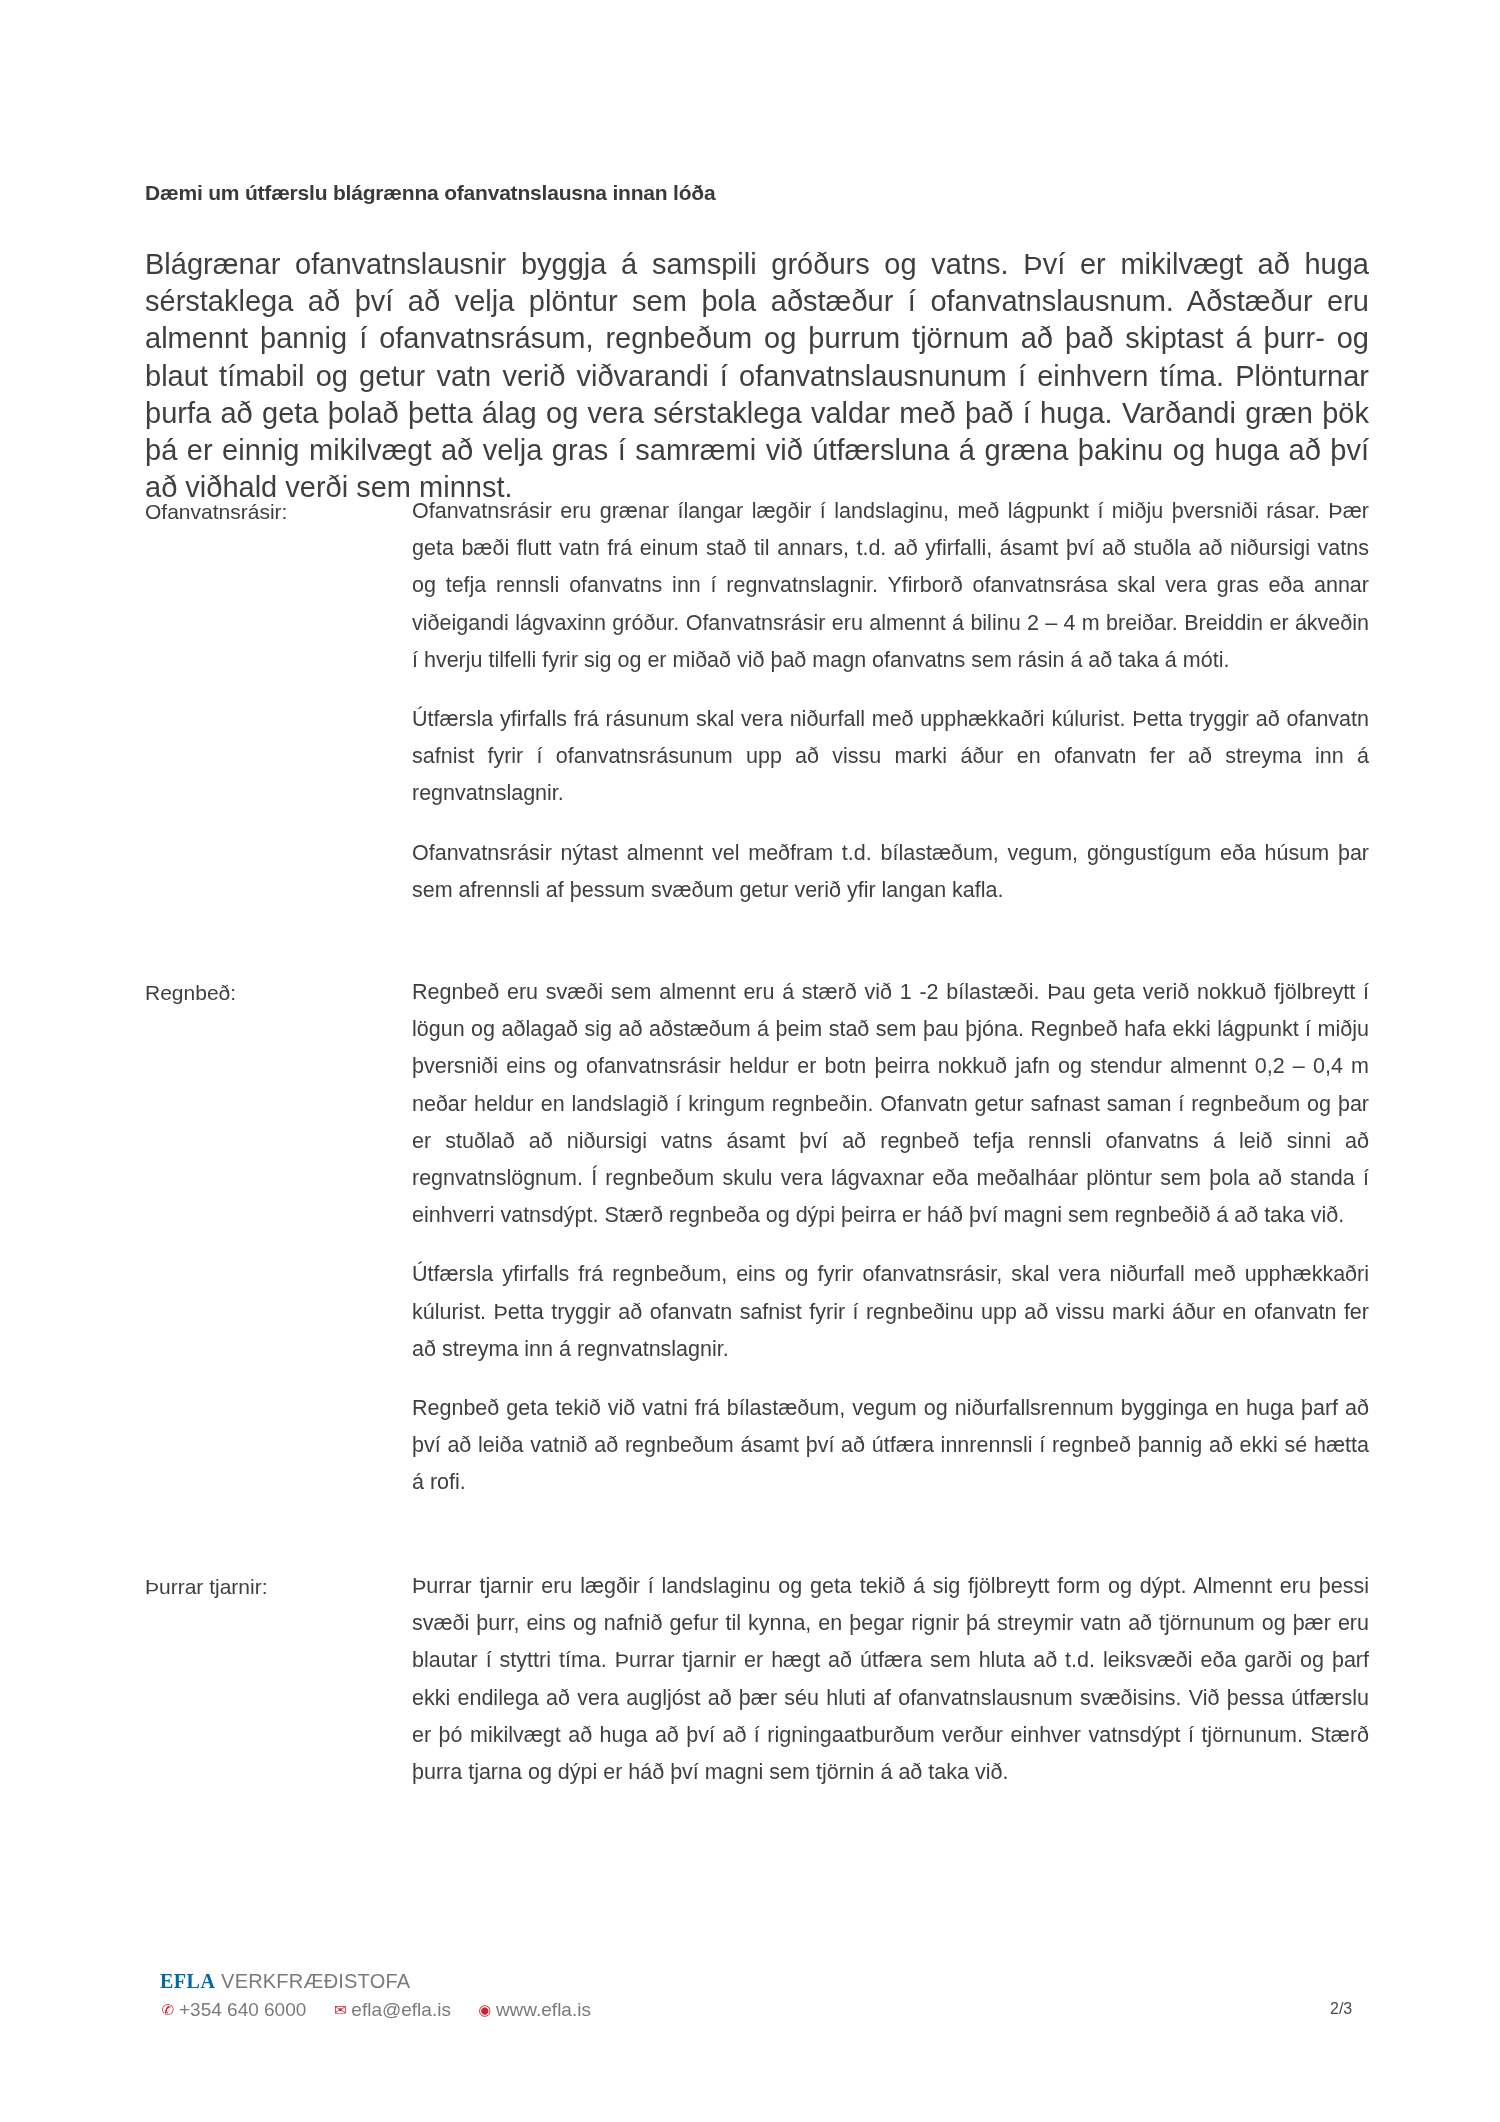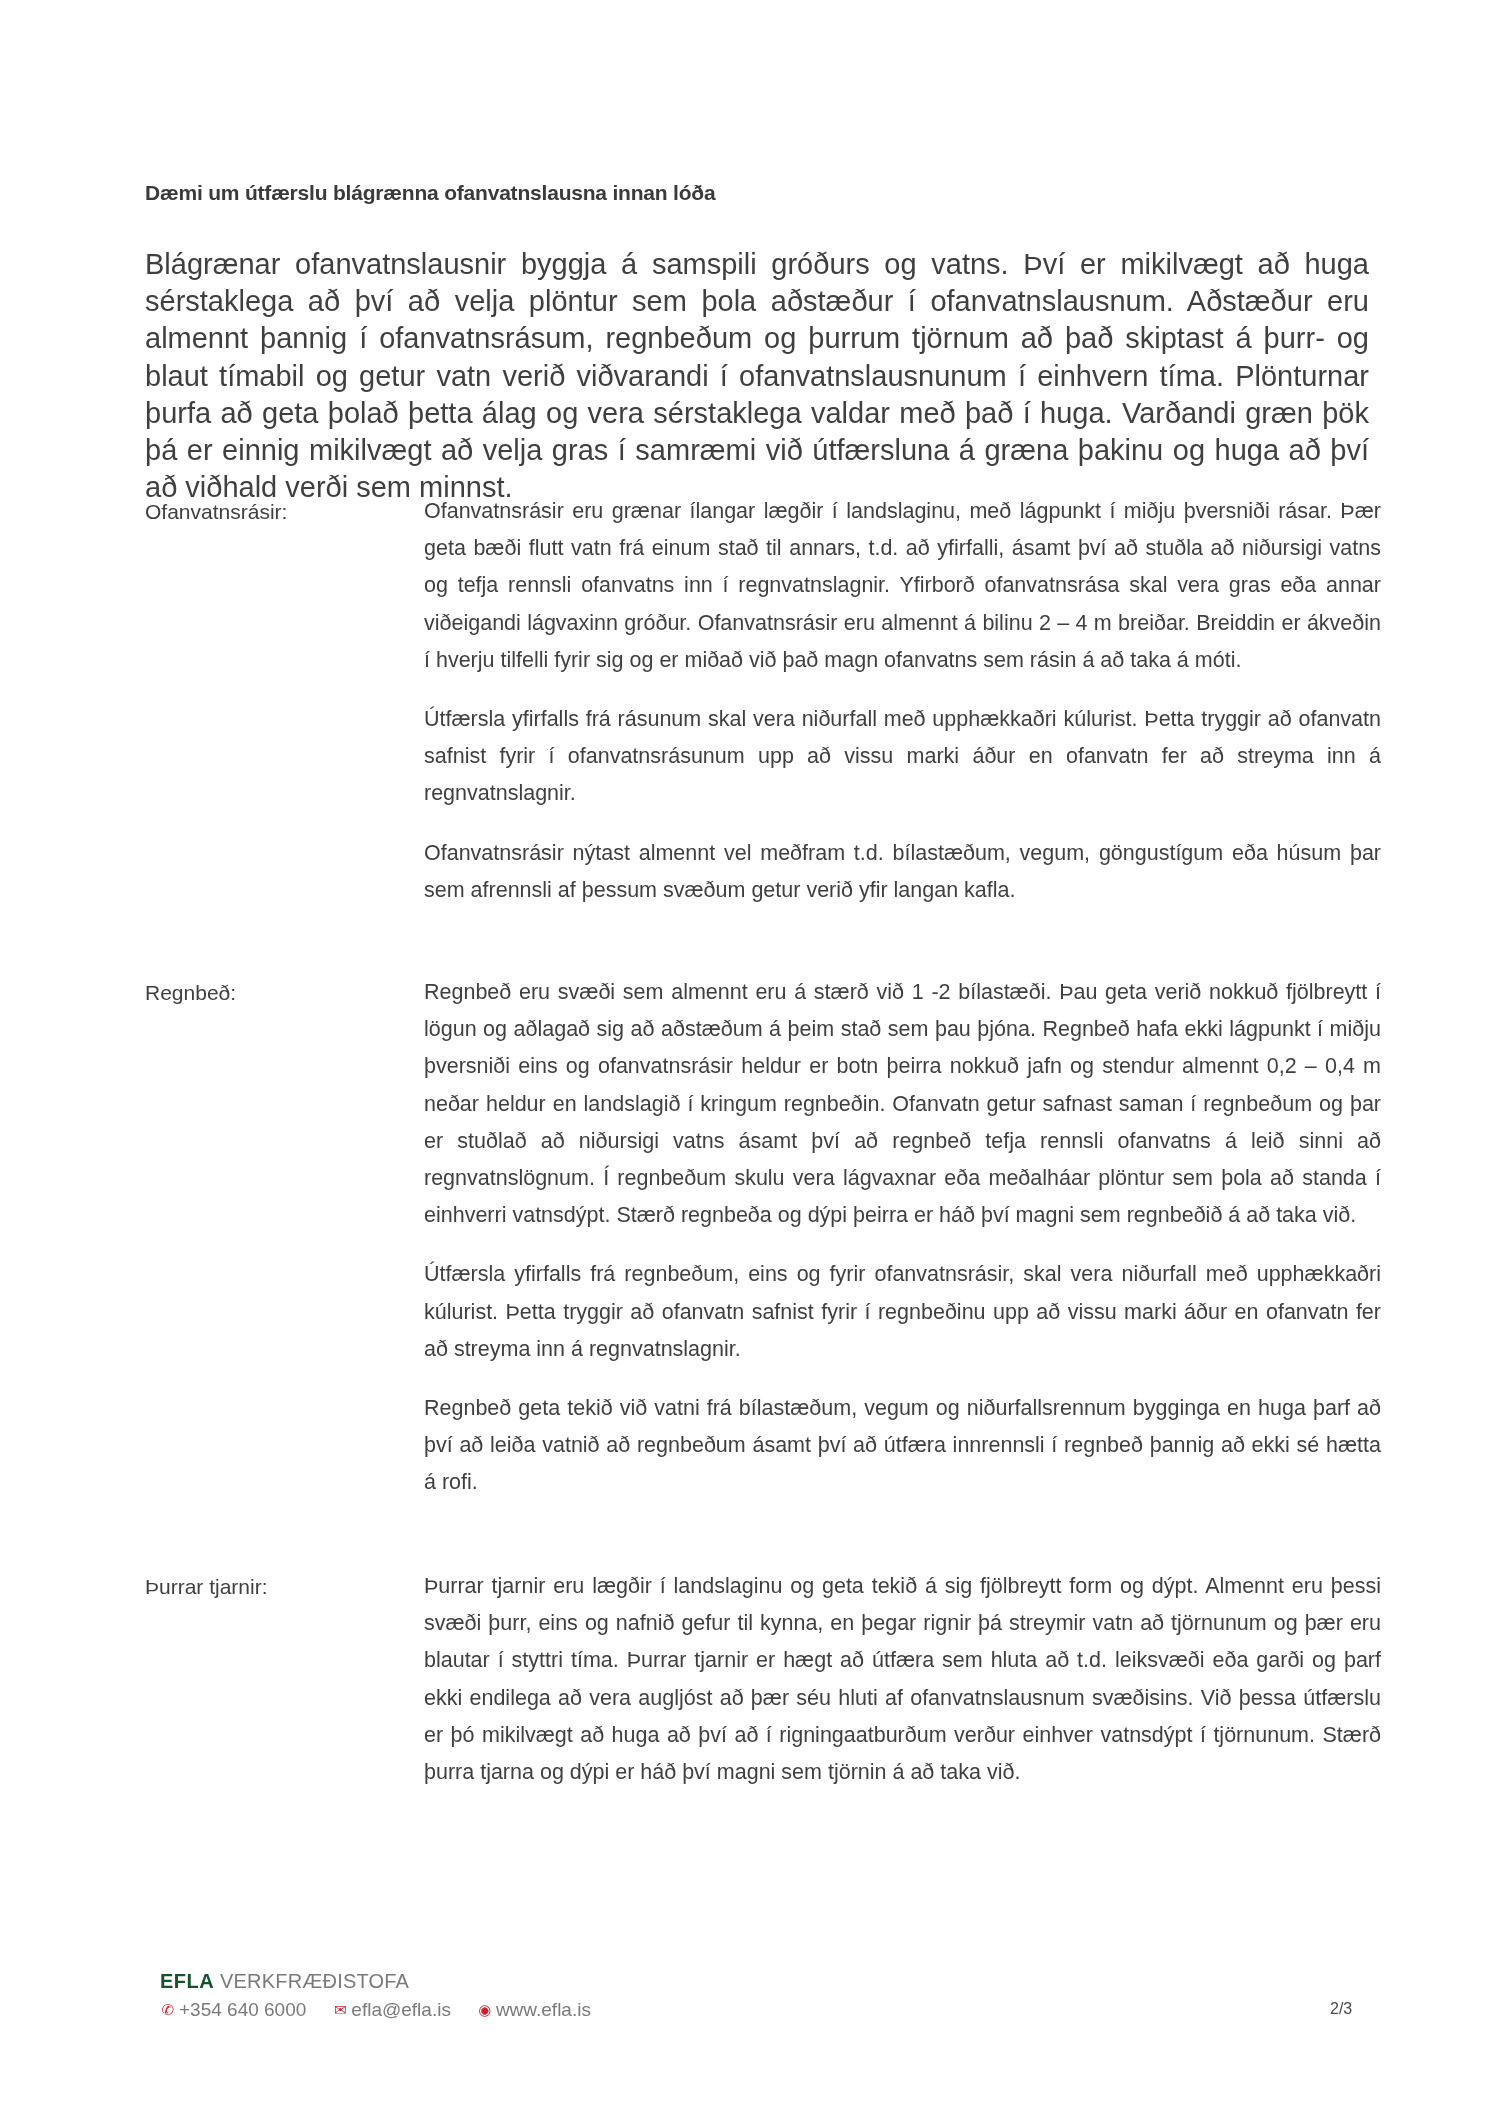--- a/index.html
+++ b/index.html
@@ -6,29 +6,29 @@
     body { width: 1500px; height: 2122px; position: relative; overflow: hidden;
            font-family: "Liberation Sans", "DejaVu Sans", sans-serif; color: #3f3f3f; }
     .page { position: absolute; left: 0; top: 0; width: 1500px; height: 2122px; }
     .title { position: absolute; left: 145px; top: 181px; width: 1225px;
              font-size: 21px; font-weight: bold; color: #3a3a3a; letter-spacing: -0.2px; }
     .intro { position: absolute; left: 145px; top: 246px; width: 1224px;
              font-size: 29px; line-height: 37.2px; text-align: justify; margin: 0; }
     .section { position: absolute; left: 145px; width: 1224px; }
     .section .label { position: absolute; left: 0; top: 0; width: 250px;
                       font-size: 21px; line-height: 37.2px; }
-    .section .body { position: absolute; left: 279px; top: 0; width: 957px; }
+    .section .body { position: absolute; left: 267px; top: 0; width: 957px; }
     .section .body p { margin: 0 0 22px 0; font-size: 21.5px; line-height: 37.2px;
                        text-align: justify; }
     #sec-0 { top: 493px; }
     #sec-1 { top: 974px; }
     #sec-2 { top: 1568px; }
     .footer { position: absolute; left: 160px; top: 1970px; width: 600px; }
     .brand { font-size: 20px; color: #7a7a7a; letter-spacing: 0.2px; }
-    .brand .logo { color: #14532d; font-weight: bold; letter-spacing: 0.5px; }
+    .brand .logo { color: #0369a1; font-weight: bold; letter-spacing: 0.5px; font-family: Liberation Serif, serif; }
     .contacts { margin-top: 6px; font-size: 19px; color: #7a7a7a; display: flex; gap: 26px; }
     .contacts .item { display: inline-flex; align-items: center; gap: 3px; }
     .contacts .ico { color: #d0212f; font-size: 15px; display: inline-block; width: 16px; text-align: center; }
     .pagenum { position: absolute; left: 1330px; top: 2000px; font-size: 16px; color: #4a4a4a; }
   </style>
 </head>
 <body>
 
 <div class="page">
 

